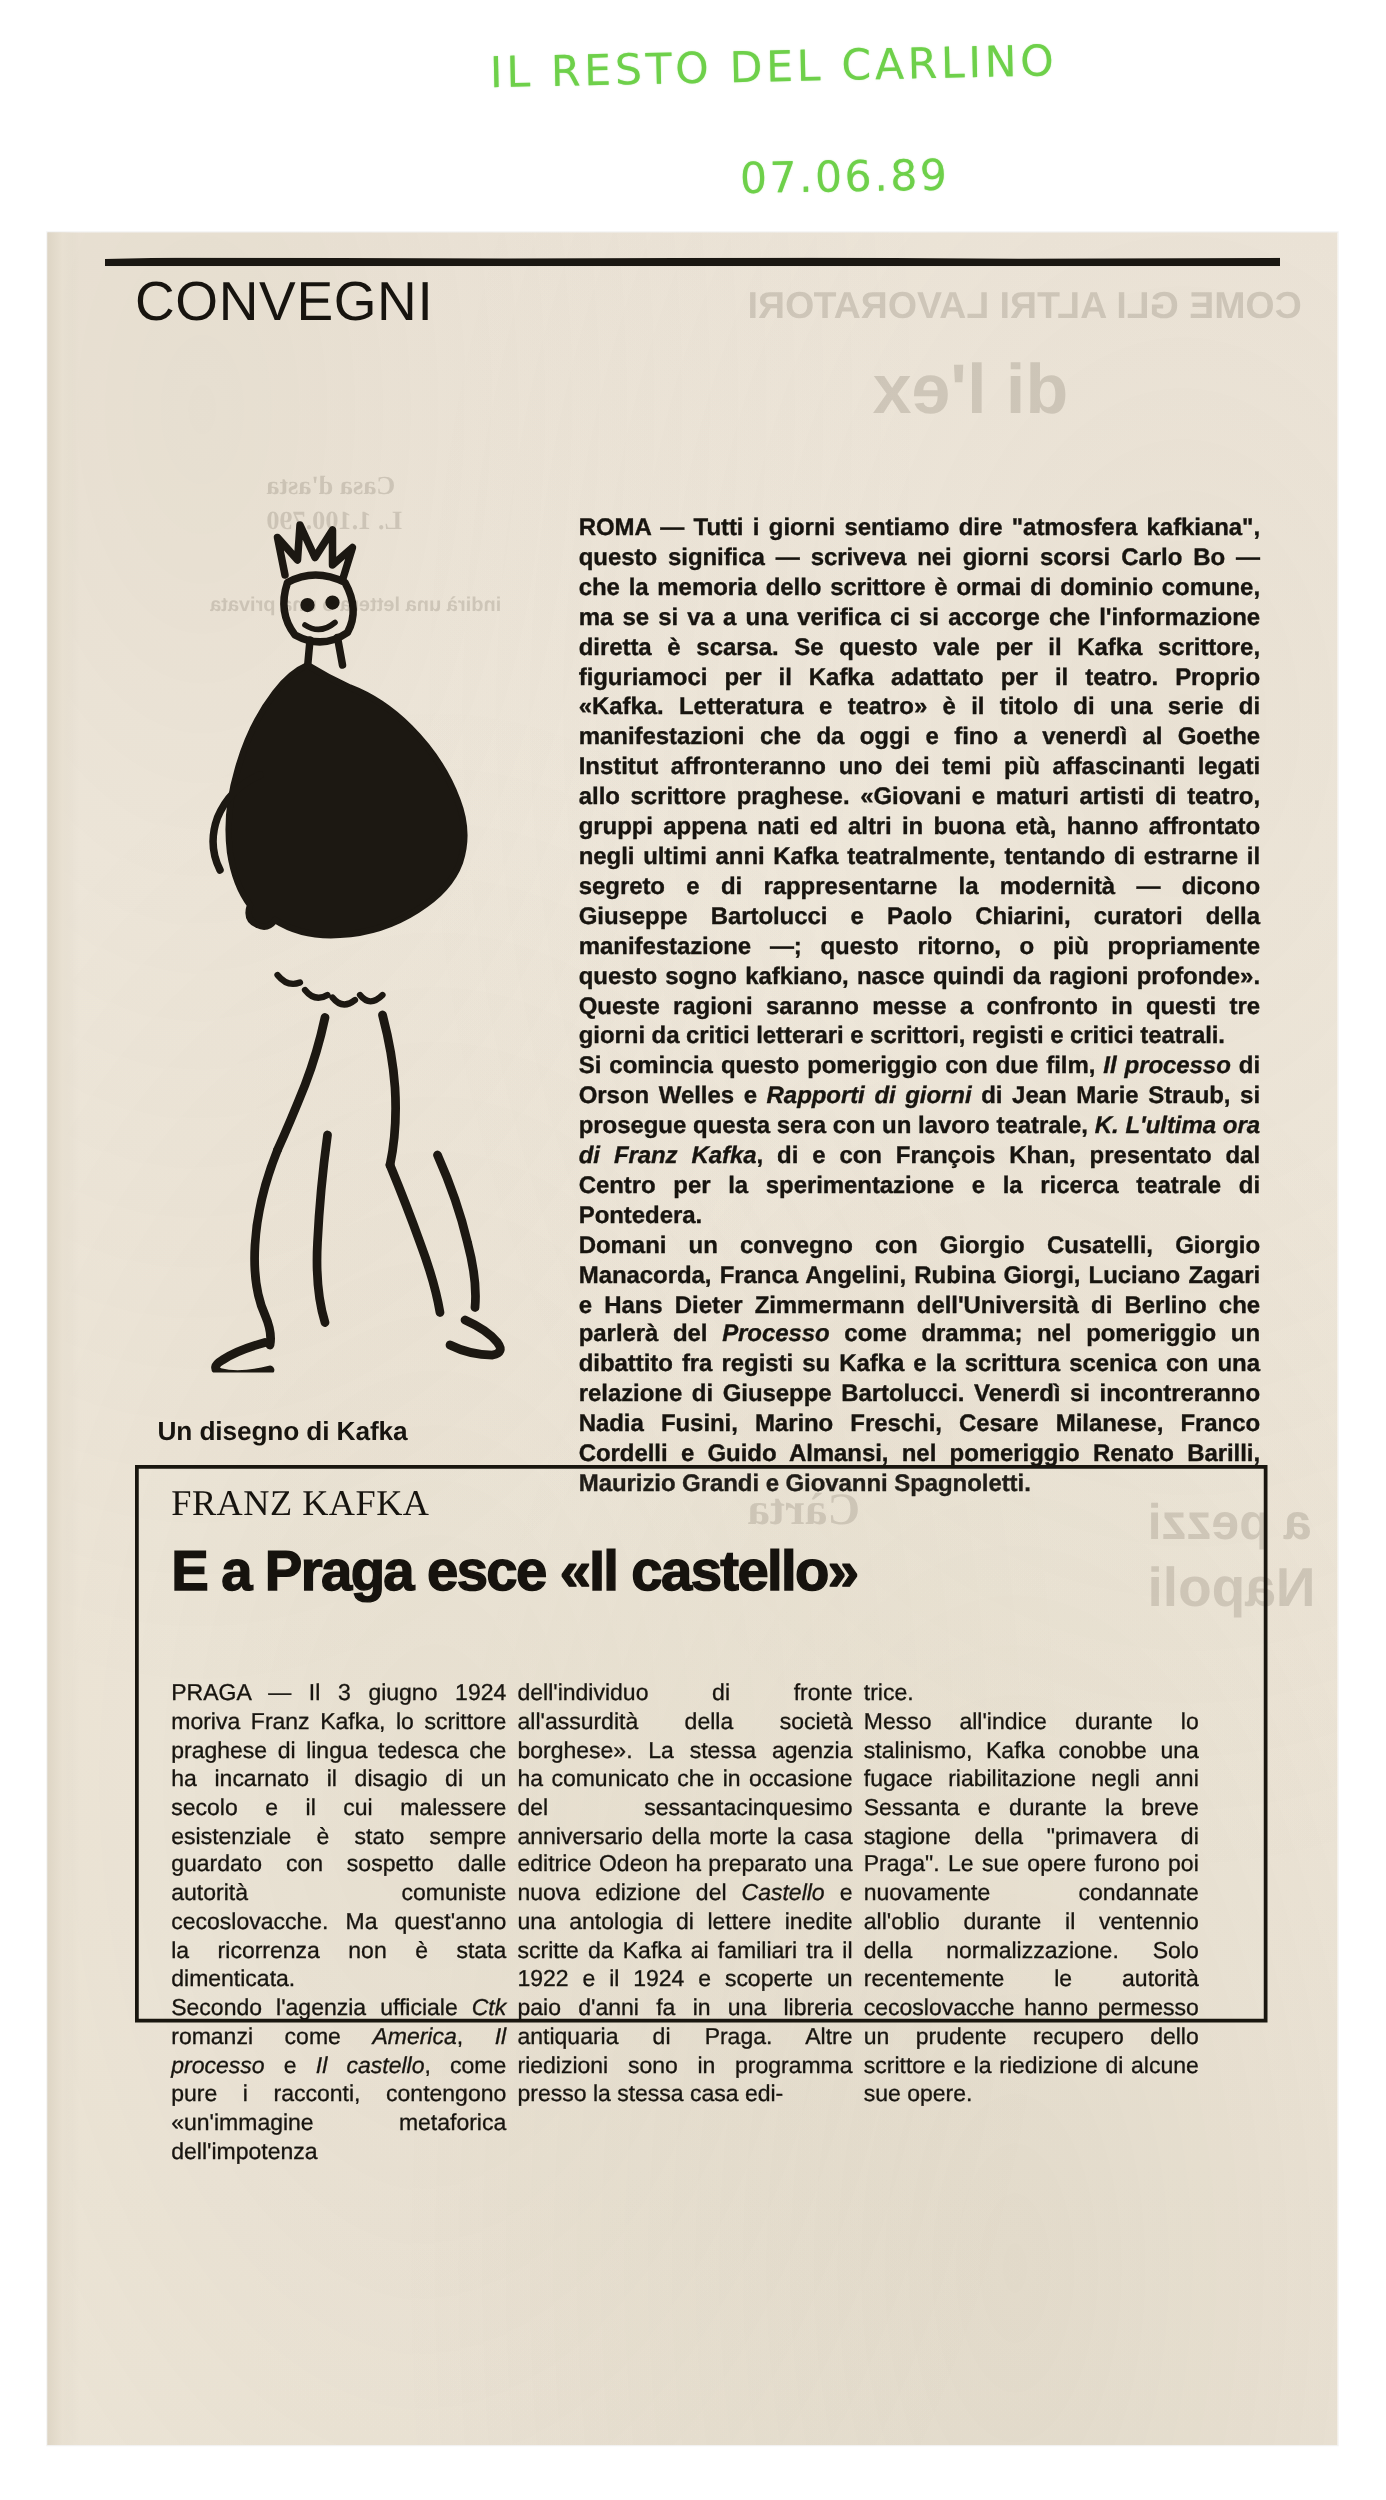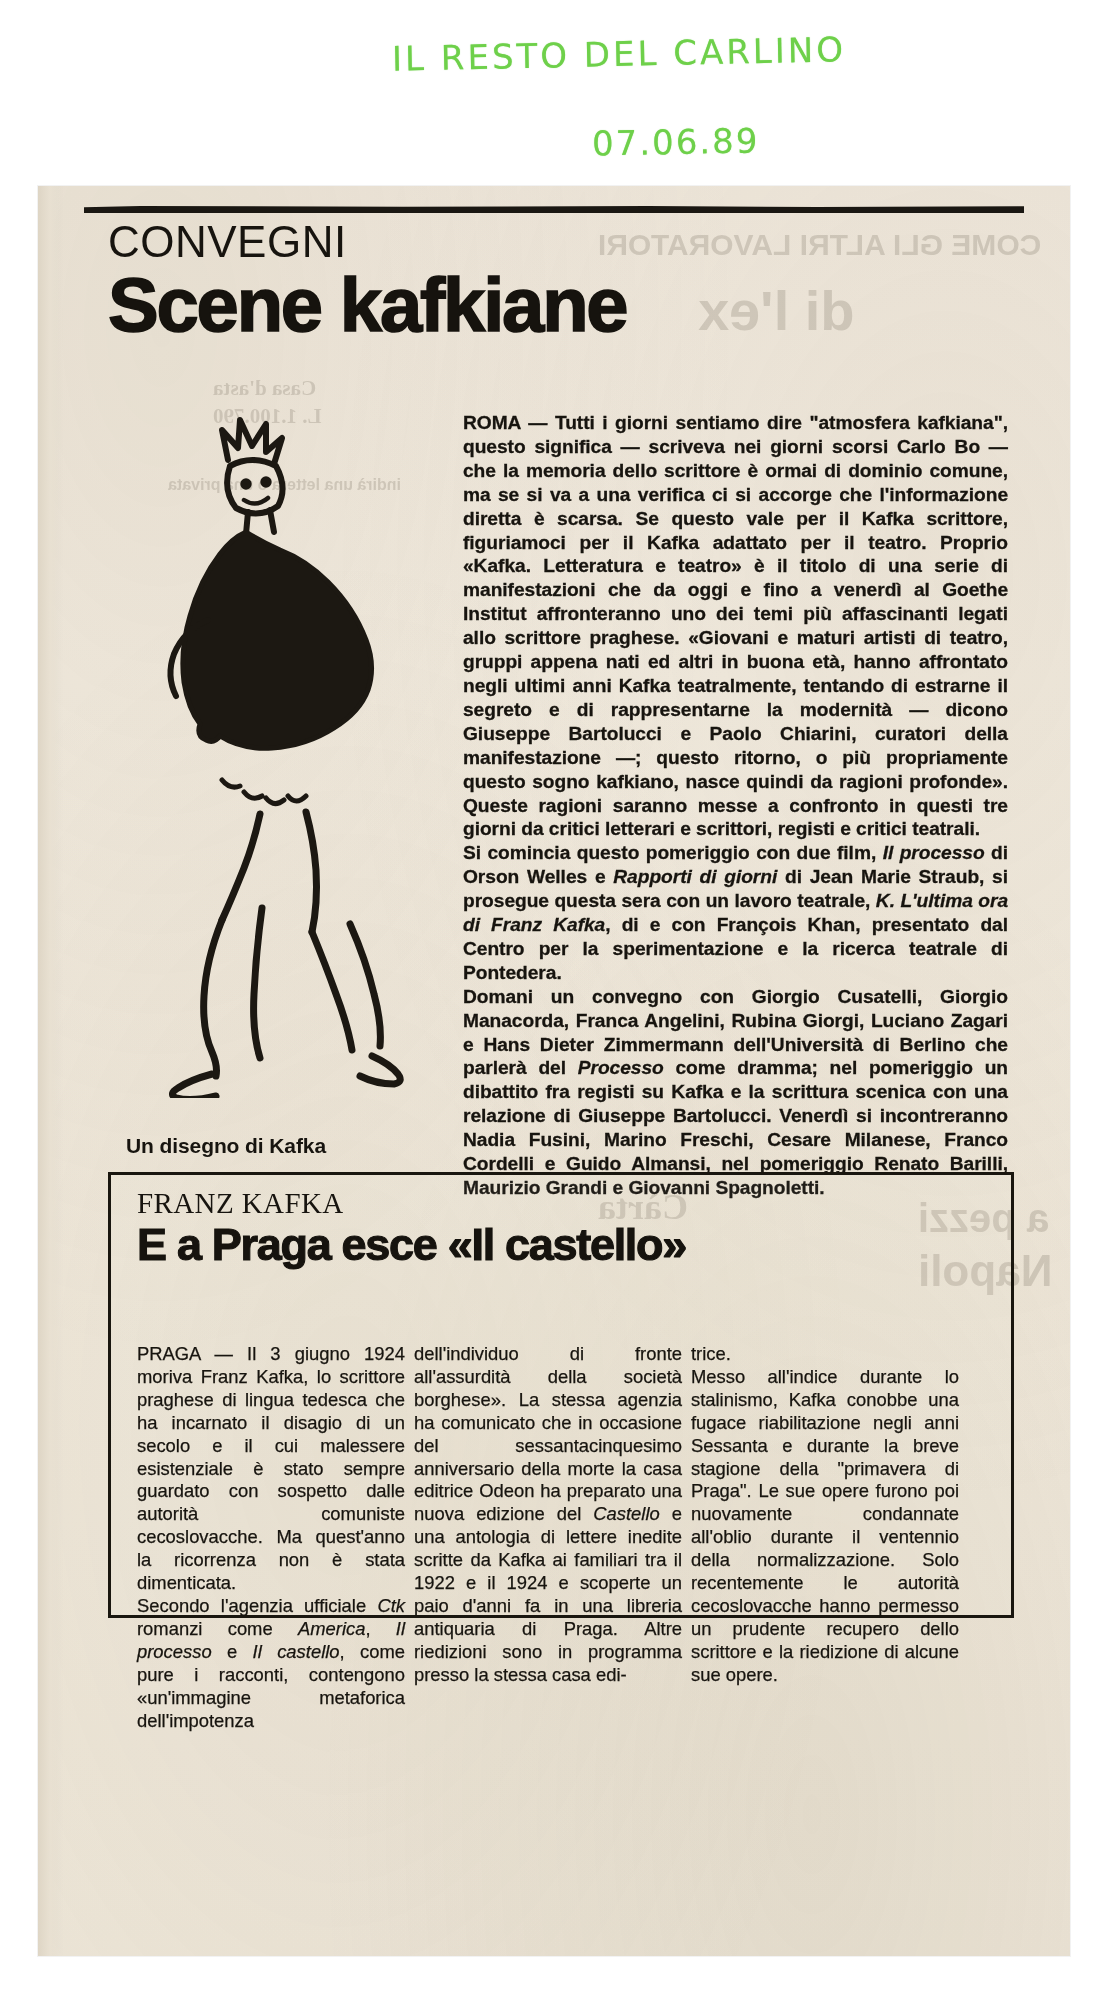--- a/index.html
+++ b/index.html
@@ -113,21 +113,21 @@
     background:rgba(255,255,255,.04);
   }
   .art2-inner{position:absolute;left:26px;top:14px;right:26px;}
   .kicker2{
     font-family:"Liberation Serif",serif;
     font-size:29px;letter-spacing:.4px;color:#17140f;line-height:1;
   }
   .headline2{
     font-family:"Liberation Sans",sans-serif;
     font-weight:700;font-size:45px;line-height:1;
-    letter-spacing:-1.3px;color:#16130e;margin-top:4px;
+    letter-spacing:-1.3px;color:#16130e;margin-top:16px;
     -webkit-text-stroke:1.1px #16130e;
   }
   .subhead2{
     font-family:"Liberation Serif",serif;
     font-size:31px;line-height:1.02;color:#17140f;margin-top:6px;letter-spacing:-.3px;
   }
   .cols{
     position:absolute;left:26px;top:168px;right:26px;
     display:flex;gap:9px;
   }
@@ -155,21 +155,20 @@
   <div class="ghost" style="left:660px;top:92px;font-size:56px;">di l'ex</div>
   <div class="ghost serif" style="left:175px;top:190px;font-size:21px;">Casa d'asta</div>
   <div class="ghost serif" style="left:175px;top:218px;font-size:21px;">L. 1.100.790</div>
   <div class="ghost" style="left:130px;top:290px;font-size:16px;">indirà una lettera o una privata</div>
   <div class="ghost" style="left:880px;top:1010px;font-size:40px;">a pezzi</div>
   <div class="ghost" style="left:880px;top:1060px;font-size:44px;">Napoli</div>
   <div class="ghost serif" style="left:560px;top:1000px;font-size:36px;">Càrta</div>
 
   <div class="art1">
     <div class="kicker">CONVEGNI</div>
-    <div class="headline">Scene kafkiane</div>
   </div>
 
   <div class="drawing">
     <svg viewBox="0 0 300 690" xmlns="http://www.w3.org/2000/svg" aria-hidden="true">
       <g fill="#1c1812" stroke="#1c1812" stroke-width="5" stroke-linecap="round" stroke-linejoin="round">
 
         <path d="M118 52 L112 22 L128 40 L130 12 L142 38 L156 16 L156 44 L172 30 L164 56" fill="none" stroke-width="6"></path>
 
         <path d="M120 58 q22 -12 46 0 q12 22 2 40 q-20 14 -42 2 q-14 -18 -6 -42 z" fill="none" stroke-width="6"></path>
         <circle cx="136" cy="76" r="3.2"></circle>

